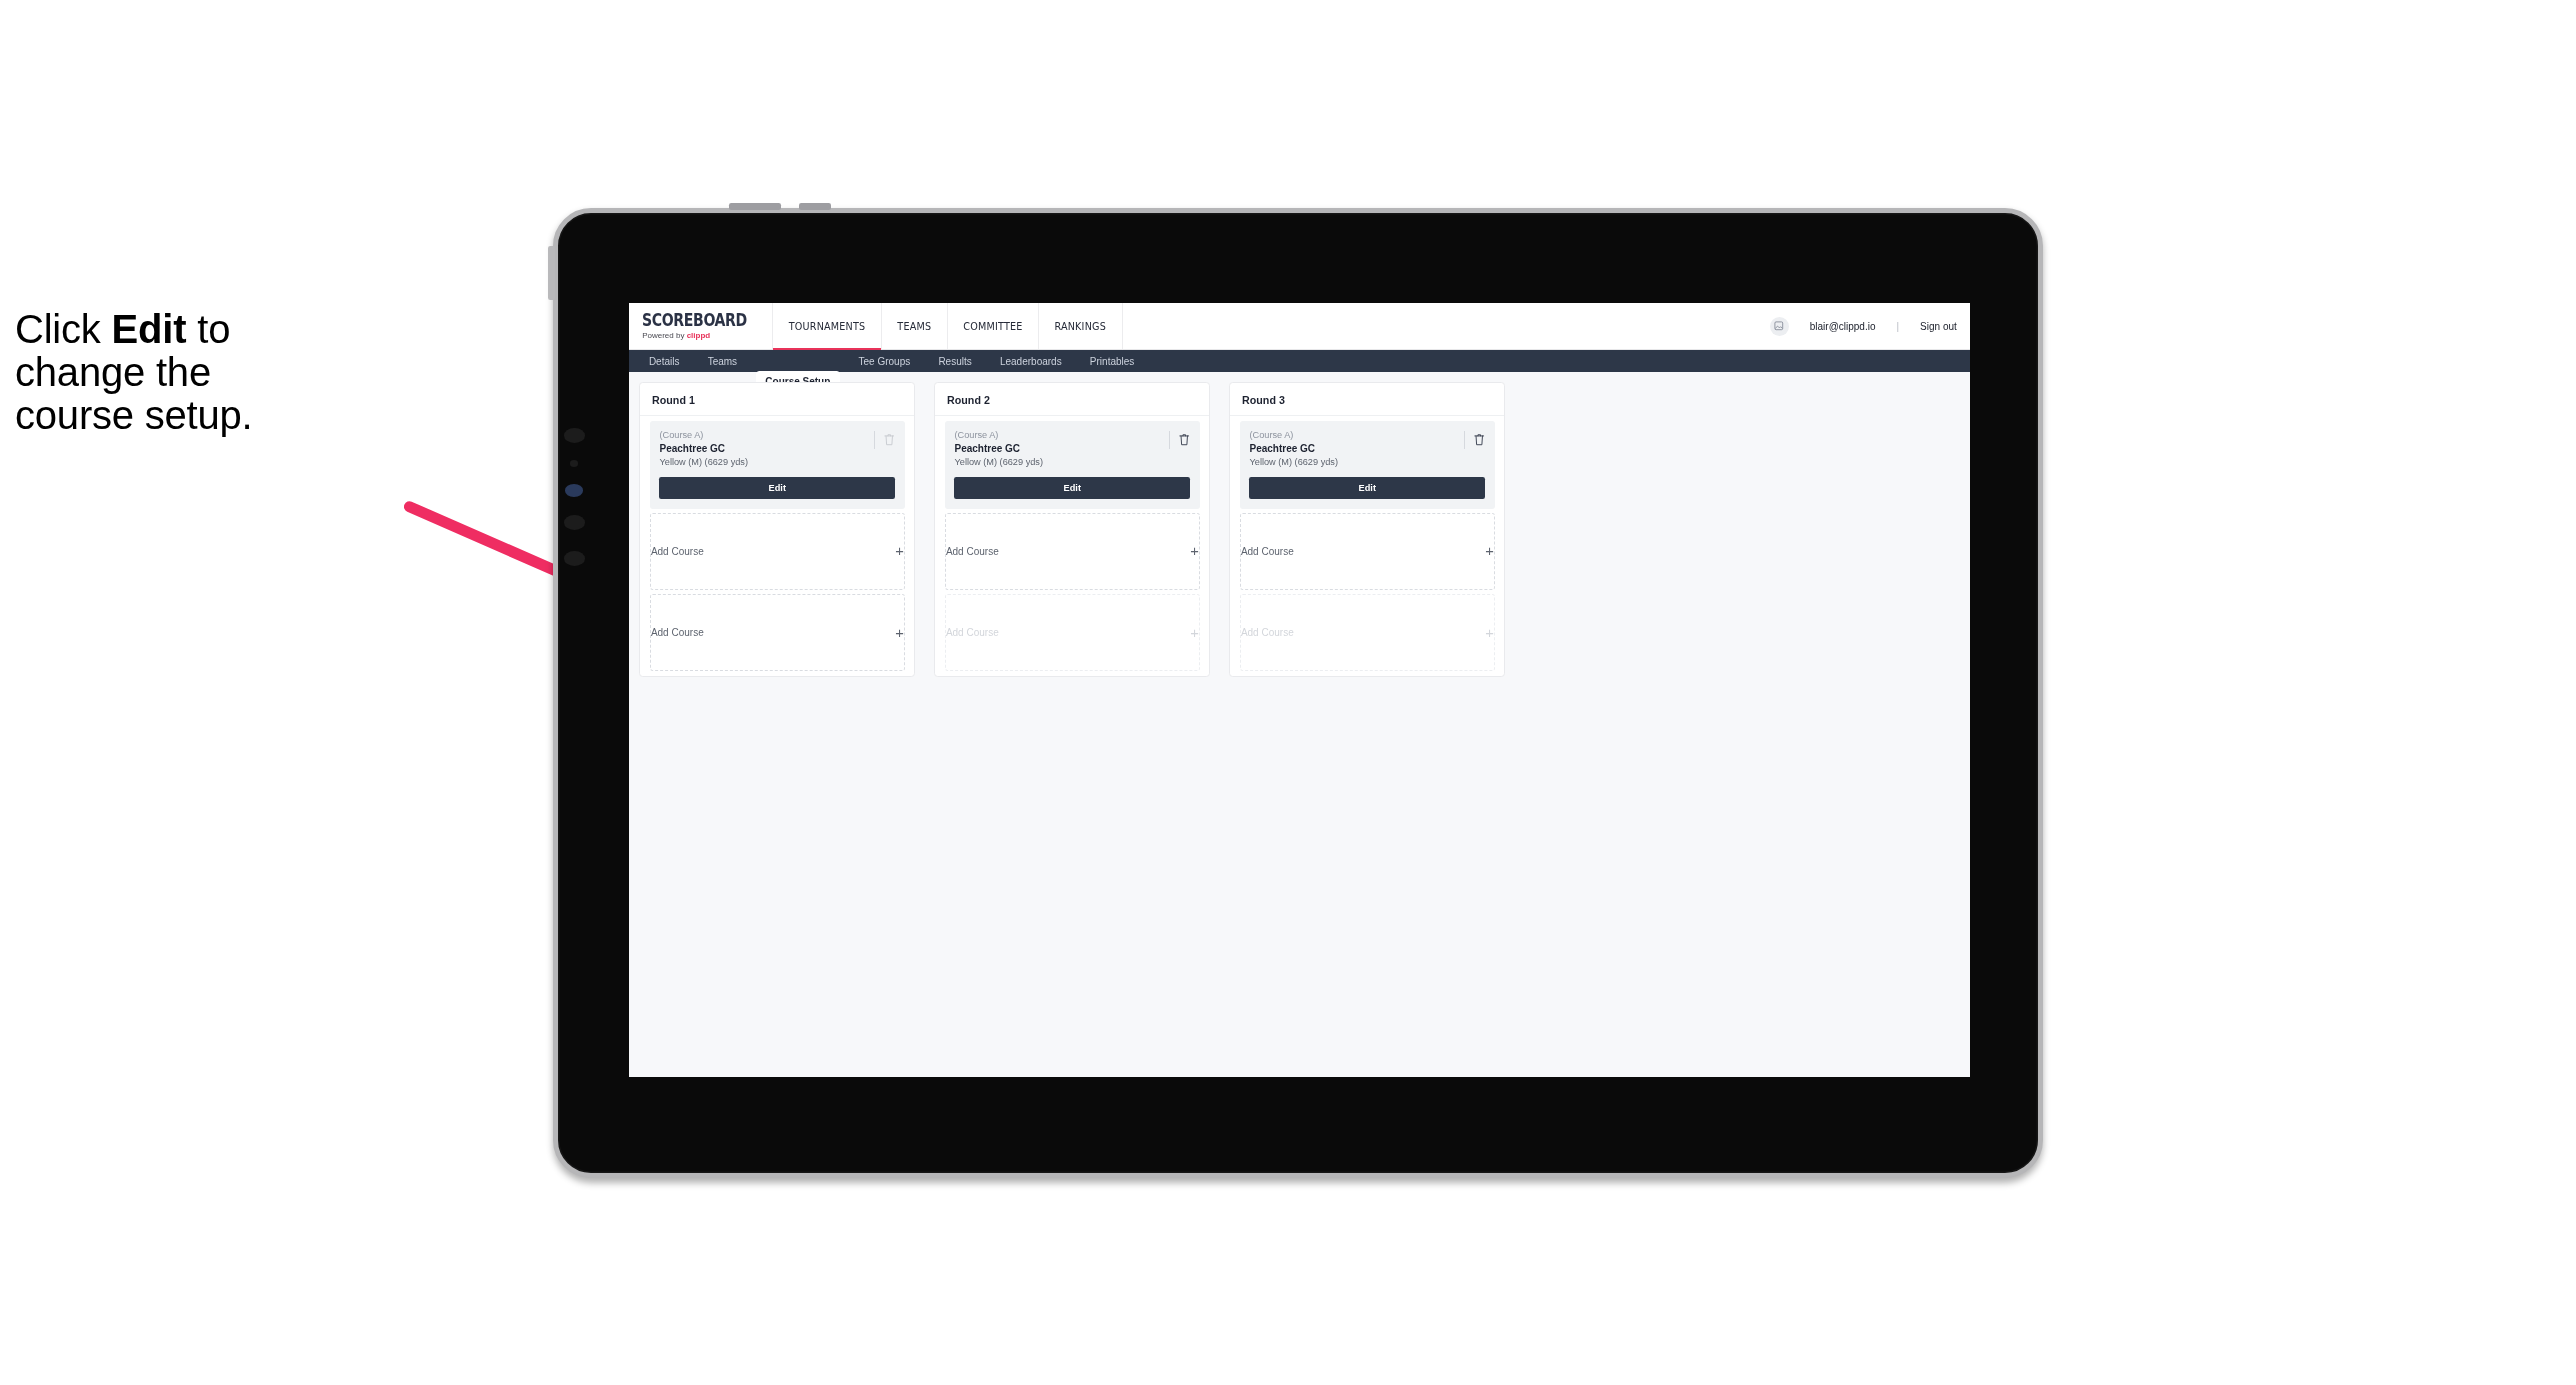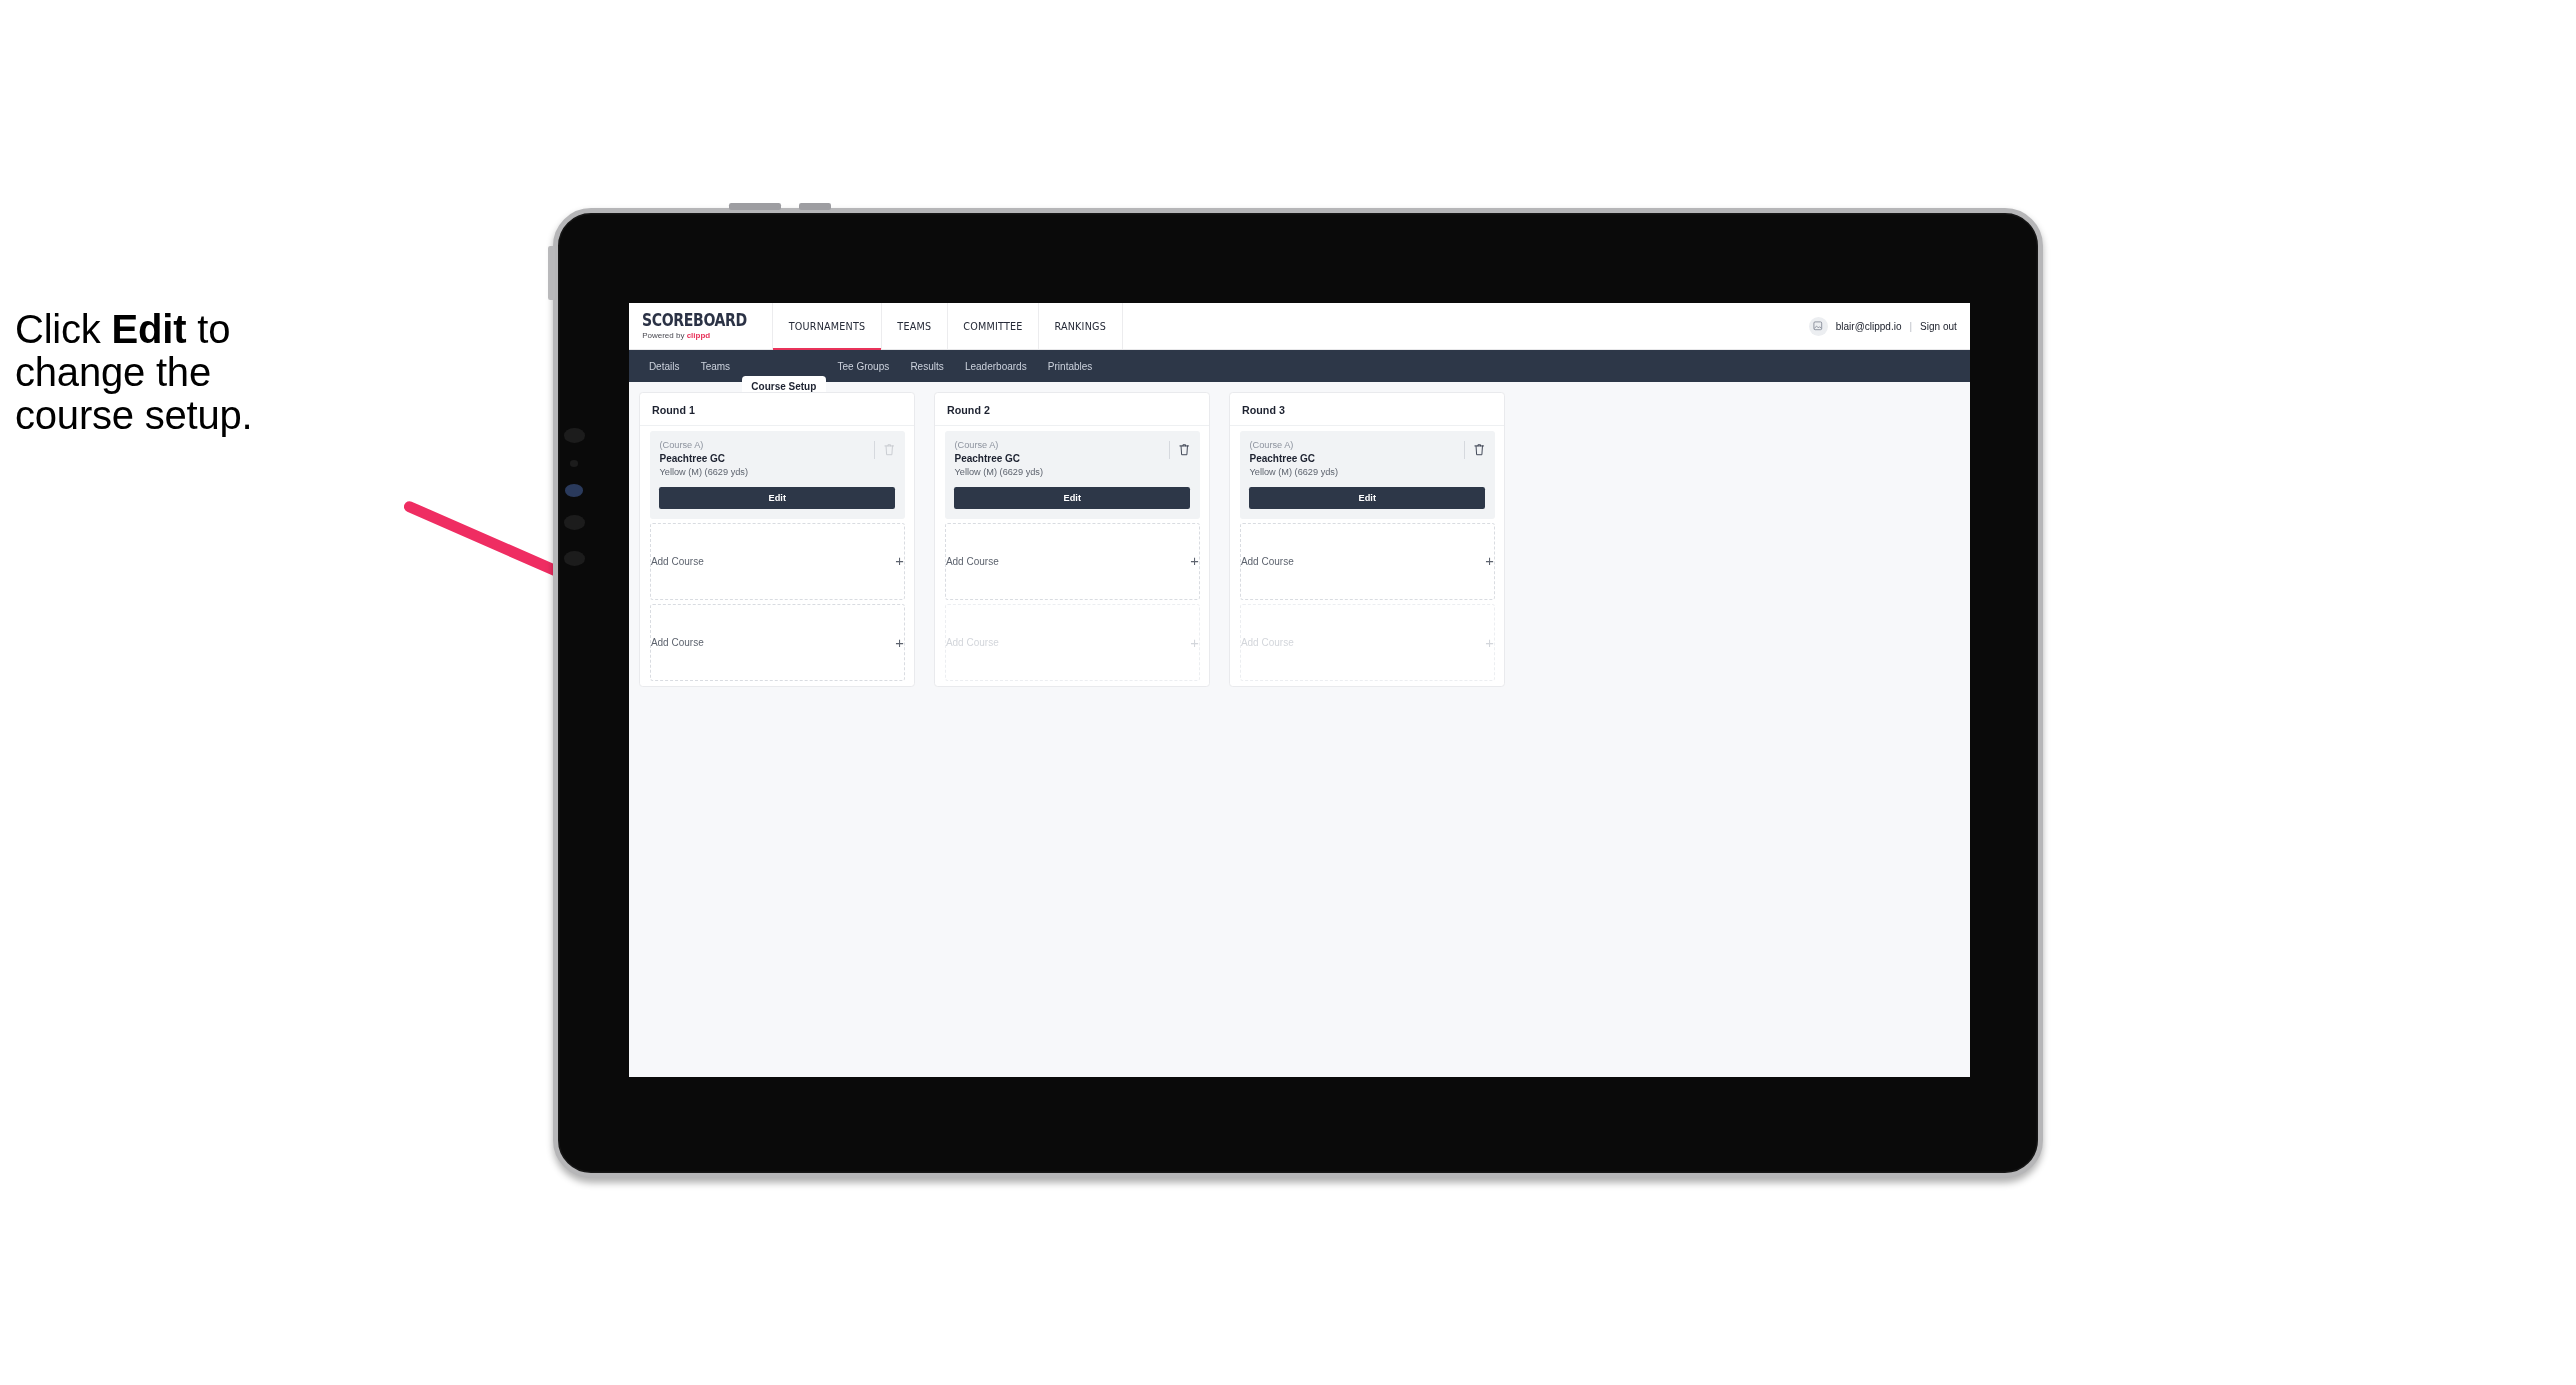--- a/index.html
+++ b/index.html
@@ -93,21 +93,21 @@
   .navlink {
     display: flex; align-items: center; padding: 0 15.5px;
     font-size: 10.7px; letter-spacing: 0.2px; color: #262b38;
     border-right: 0.7px solid #ececee; position: relative;
     font-family: "Liberation Sans Narrow", "DejaVu Sans Condensed", "Liberation Sans", sans-serif;
   }
   .navlink.active::after {
     content:""; position:absolute; left:0; right:0; bottom:-0.7px; height:2.2px; background:#e8335a;
   }
   .nav-right {
-    margin-left:auto; display:flex; align-items:center; gap:8px; padding-right:13.2px;
+    margin-left:auto; display:flex; align-items:center; gap:21px; padding-right:13.2px;
   }
   .avatar {
     width: 19px; height: 19px; border-radius: 50%; background:#eceef1;
     display:flex; align-items:center; justify-content:center; color:#69707e;
   }
   .user-email { font-size: 10px; color:#20242f; }
   .sep { color:#b9bcc4; font-size: 10px; }
   .signout { font-size: 10px; color:#20242f; }
 
   
@@ -124,22 +124,22 @@
   .hosting-badge {
     margin-left: 11px; border:0.7px solid #dfe1e5; border-radius:3.7px;
     padding: 5.2px 8px; font-size: 9.2px; font-weight:700; color:#1d2230; background:#fff;
   }
   .cancel-wrap { margin-left:auto; display:flex; align-items:center; gap:5.9px; }
   .cancel-label { font-size: 10.3px; color:#20242f; }
   .cancel-x { font-size: 12.5px; color:#20242f; line-height:1; }
 
   
   .tabbar {
-    height: 32px; background:#2d3748; display:flex; align-items:center;
-    padding-left: 10.3px; gap: 2px;
+    height: 22px; background:#2d3748; display:flex; align-items:center;
+    padding-left: 10.3px; gap: 9px;
   }
   .tab {
     font-size: 10px; color:#ccd2dd; padding: 4.4px 9.6px; border-radius:3.7px;
     white-space:nowrap;
   }
   .tab.active { background:#ffffff; color:#1d2230; font-weight:700;margin-top:40px; }
 
   
   .board { padding: 10.3px 10.3px 0 10.3px; display:flex; gap:19px; align-items:flex-start; }
   .round-col {

